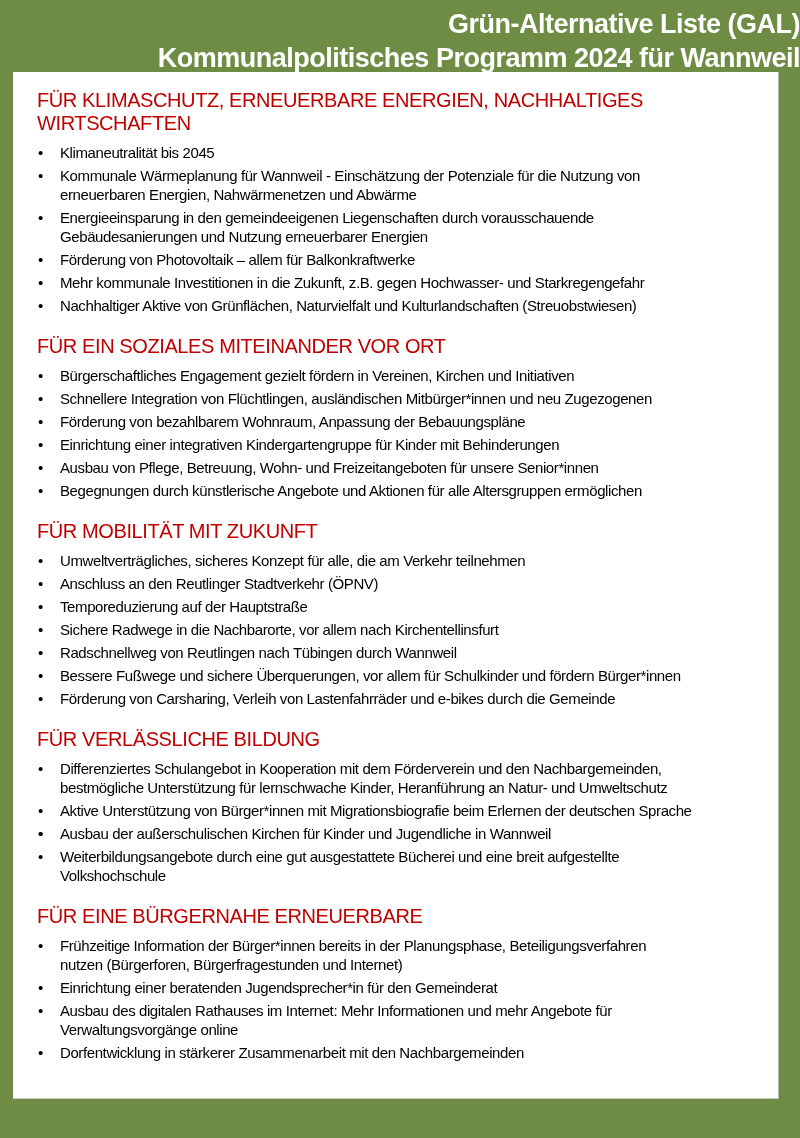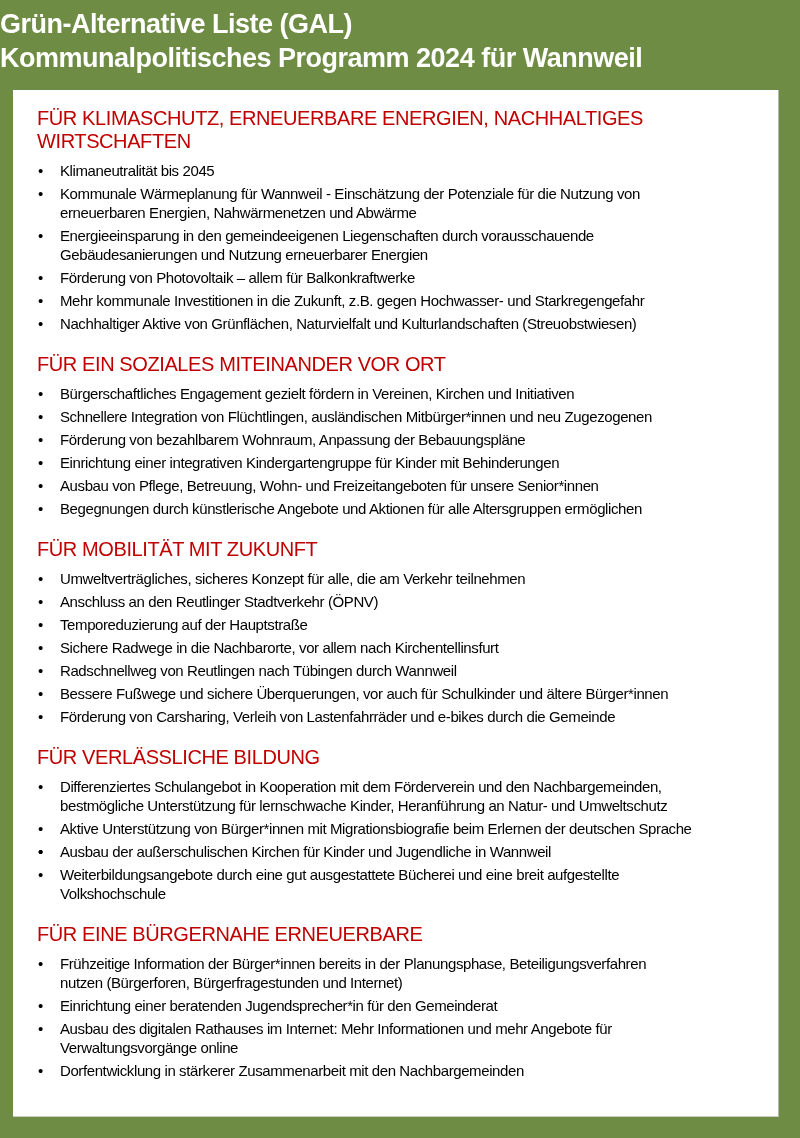--- a/index.html
+++ b/index.html
@@ -4,23 +4,23 @@
 <style>
   * { margin: 0; padding: 0; box-sizing: border-box; }
   html, body {
     width: 800px; height: 1138px;
     overflow: hidden;
     background: #6e8c43;
     font-family: "Liberation Sans", "DejaVu Sans", sans-serif;
   }
   
   .header {
-    height: 90px;
+    height: 72px;
     padding-top: 7px;
-    text-align: left;
+    text-align: right;
     color: #ffffff;
   }
   .header .title-line {
     font-size: 27px;
     line-height: 34px;
     font-weight: bold;
     letter-spacing: -0.5px;
     white-space: nowrap;
   }
   
@@ -101,21 +101,21 @@
   </div>
 
   <div class="section">
     <h2 class="section-heading">FÜR MOBILITÄT MIT ZUKUNFT</h2>
     <ul class="bullets">
       <li><span class="dot">•</span><span class="txt">Umweltverträgliches, sicheres Konzept für alle, die am Verkehr teilnehmen</span></li>
       <li><span class="dot">•</span><span class="txt">Anschluss an den Reutlinger Stadtverkehr (ÖPNV)</span></li>
       <li><span class="dot">•</span><span class="txt">Temporeduzierung auf der Hauptstraße</span></li>
       <li><span class="dot">•</span><span class="txt">Sichere Radwege in die Nachbarorte, vor allem nach Kirchentellinsfurt</span></li>
       <li><span class="dot">•</span><span class="txt">Radschnellweg von Reutlingen nach Tübingen durch Wannweil</span></li>
-      <li><span class="dot">•</span><span class="txt">Bessere Fußwege und sichere Überquerungen, vor auch für Schulkinder und ältere Bürger*innen</span></li>
+      <li><span class="dot">•</span><span class="txt">Bessere Fußwege und sichere Überquerungen, vor allem für Schulkinder und fördern Bürger*innen</span></li>
       <li><span class="dot">•</span><span class="txt">Förderung von Carsharing, Verleih von Lastenfahrräder und e-bikes durch die Gemeinde</span></li>
     </ul>
   </div>
 
   <div class="section">
     <h2 class="section-heading">FÜR VERLÄSSLICHE BILDUNG</h2>
     <ul class="bullets">
       <li><span class="dot">•</span><span class="txt">Differenziertes Schulangebot in Kooperation mit dem Förderverein und den Nachbargemeinden,
 bestmögliche Unterstützung für lernschwache Kinder, Heranführung an Natur- und Umweltschutz</span></li>
       <li><span class="dot">•</span><span class="txt">Aktive Unterstützung von Bürger*innen mit Migrationsbiografie beim Erlernen der deutschen Sprache</span></li>

